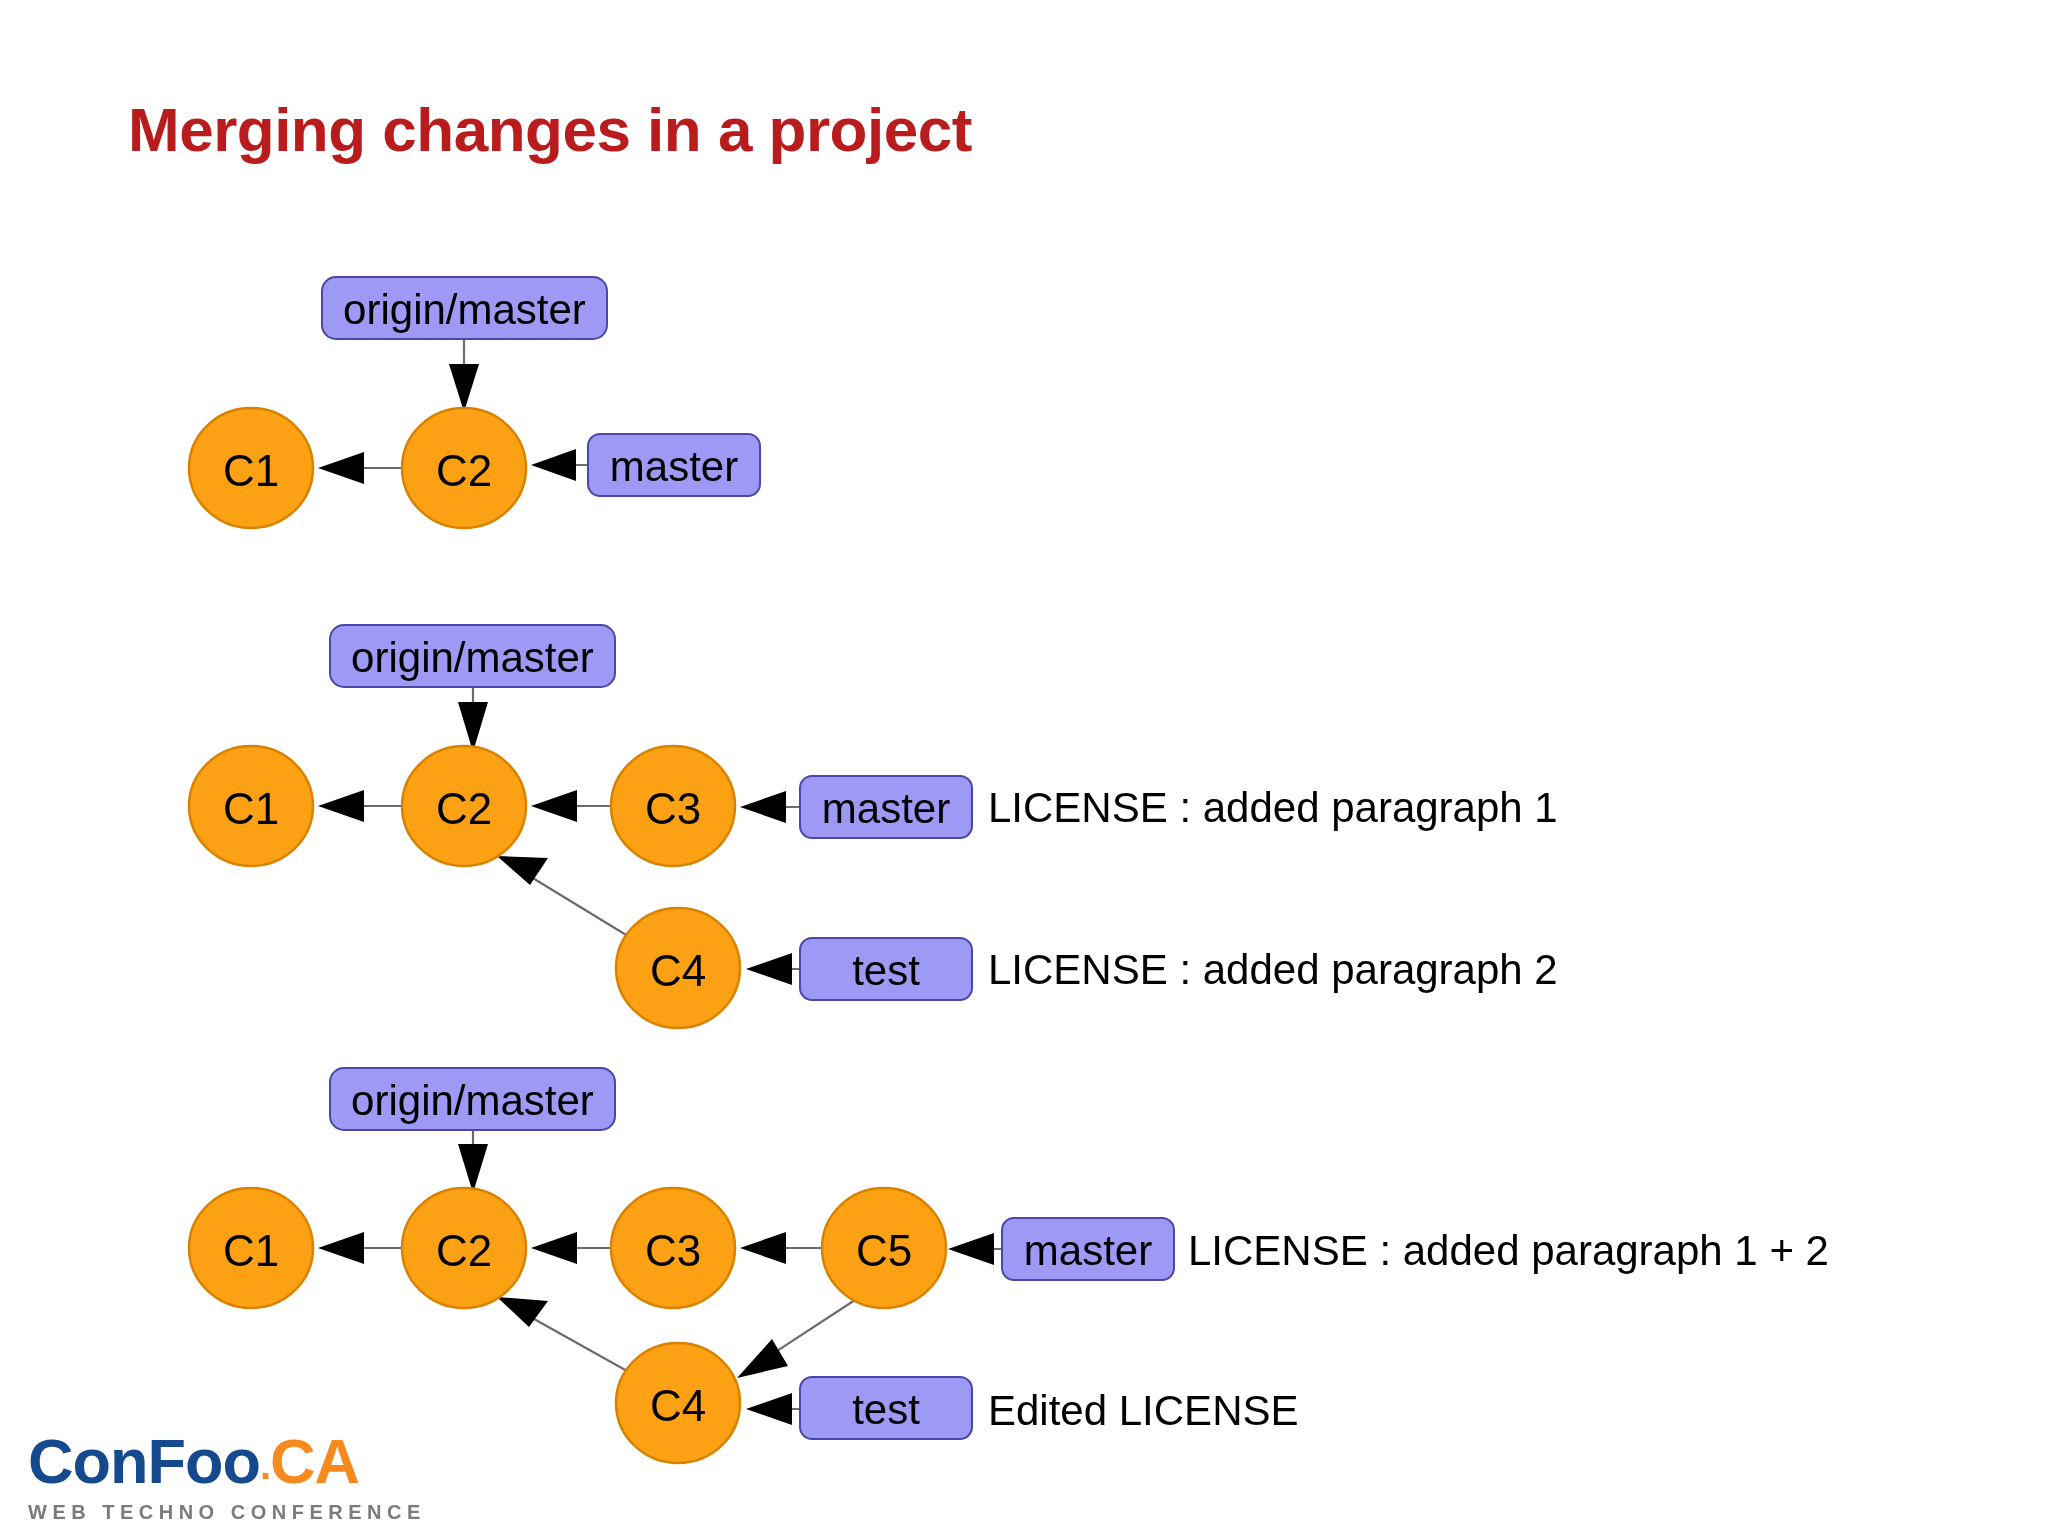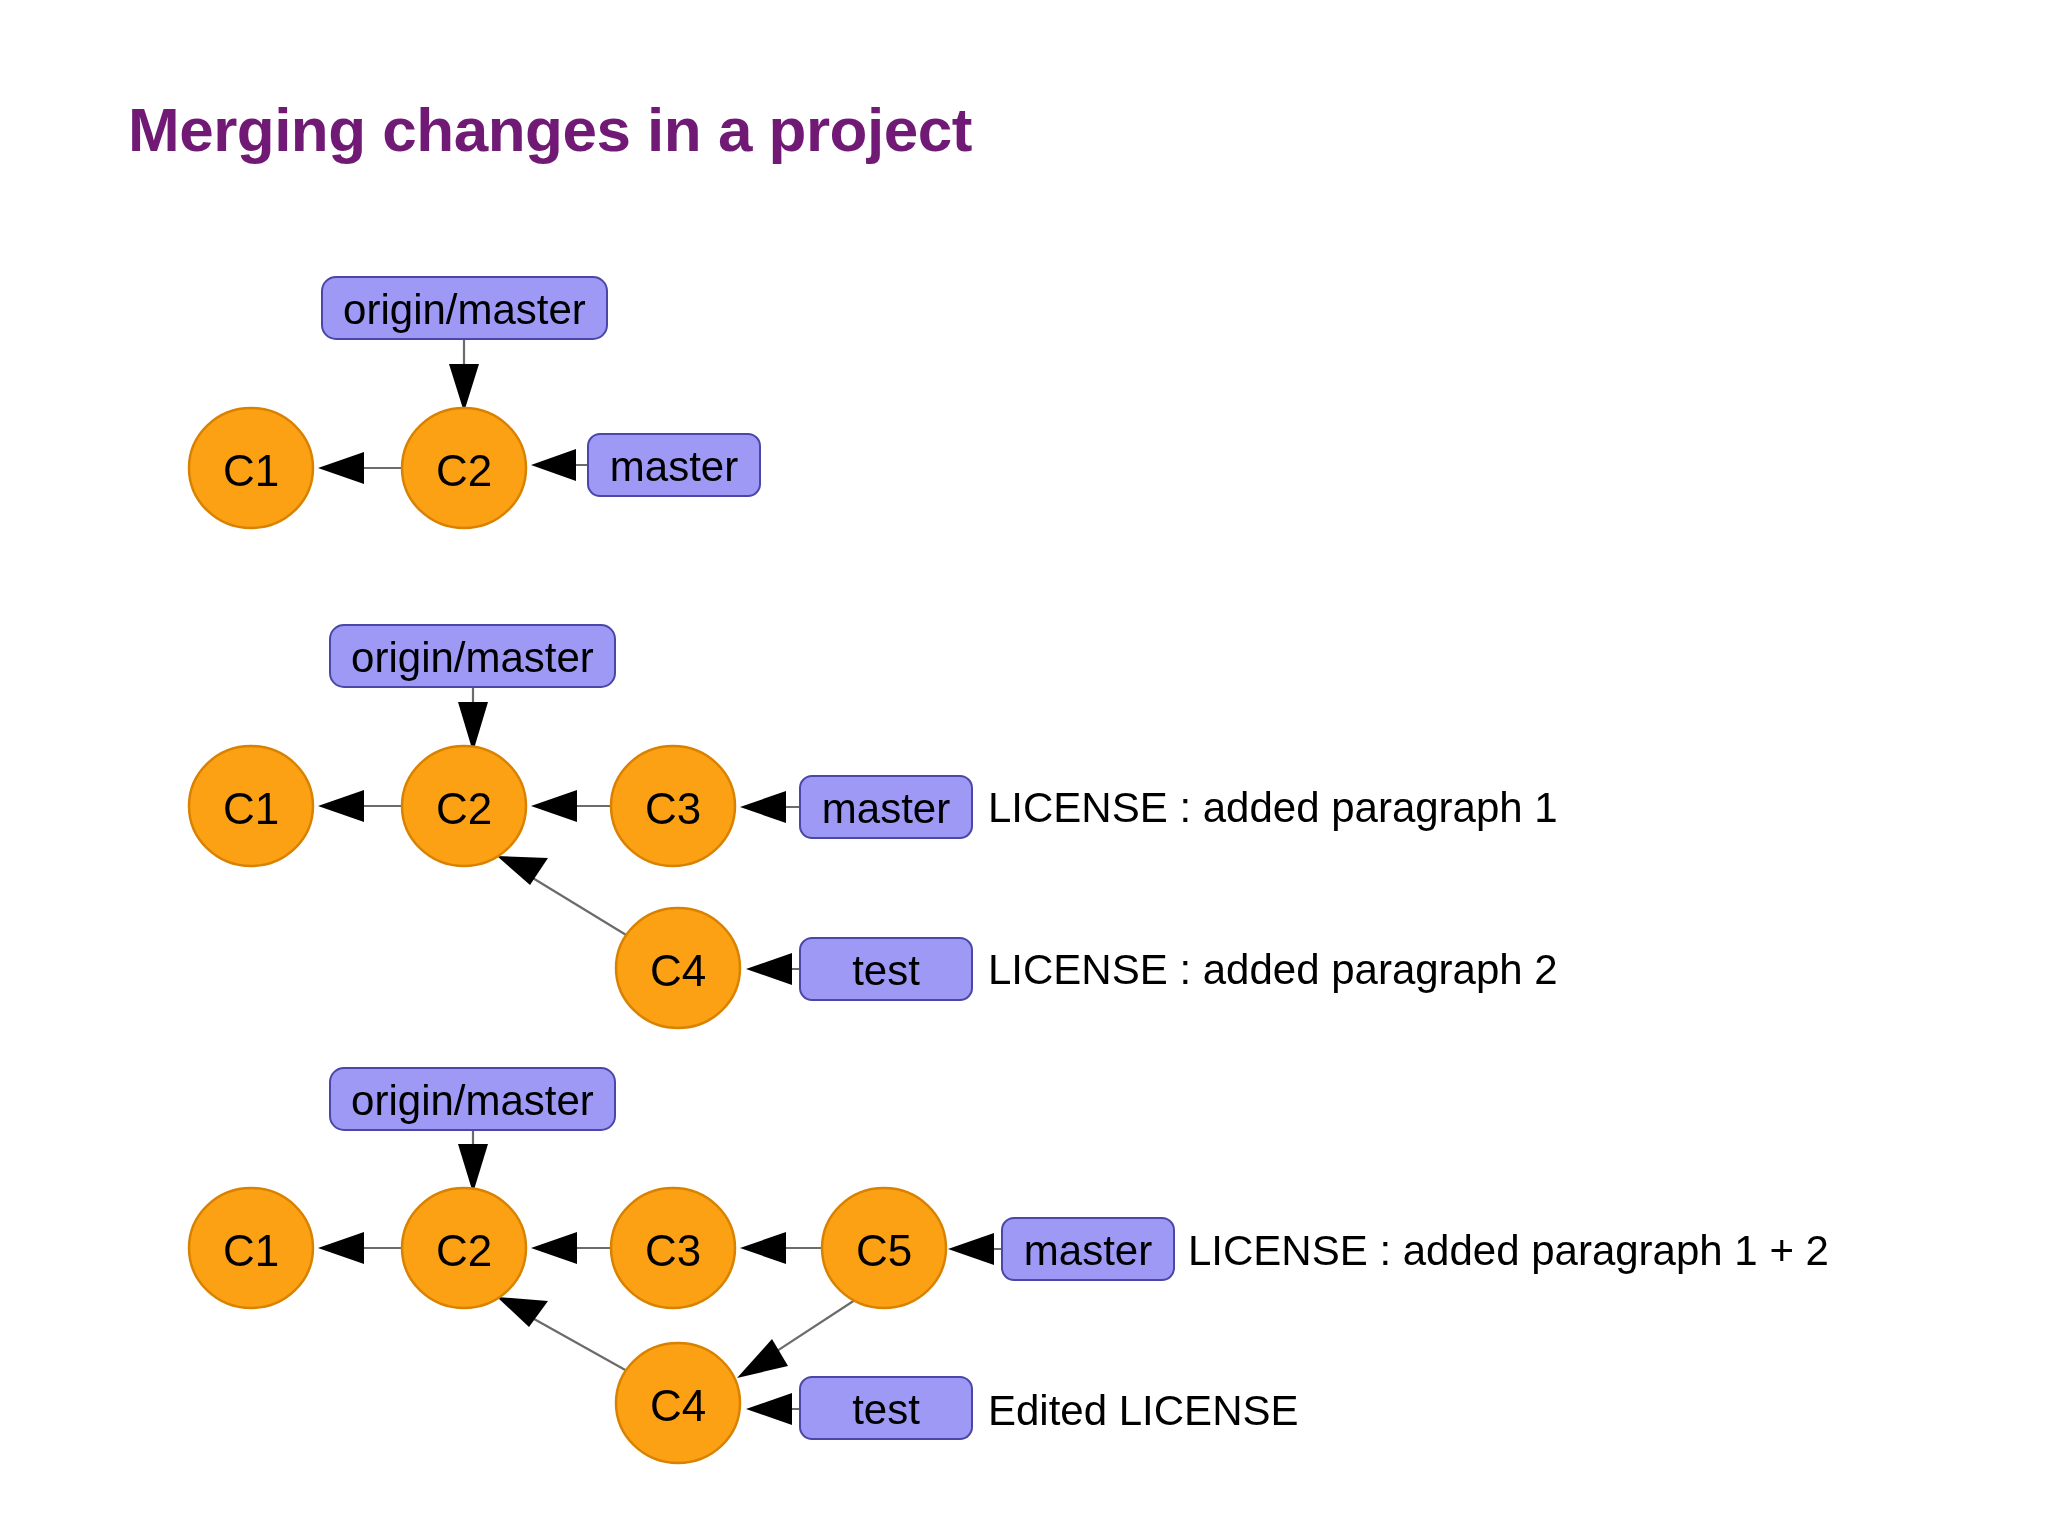--- a/index.html
+++ b/index.html
@@ -24,21 +24,21 @@
   }
 
   #slide-title {
     position: absolute;
     left: 128px;
     top: 94px;
     font-family: "Liberation Sans Narrow", "Liberation Sans", sans-serif;
     font-weight: bold;
     font-size: 62px;
     line-height: 72px;
-    color: #701a75;
+    color: #b91c1c;
     letter-spacing: -0.5px;
     white-space: nowrap;
   }
 
   #diagram {
     position: absolute;
     left: 0;
     top: 0;
     width: 2048px;
     height: 1535px;
@@ -317,14 +317,20 @@
       <g>
         <rect class="branch-box" x="800" y="1377" width="172" height="62" rx="12" ry="12"></rect>
         <text class="branch-label" x="886" y="1409">test</text>
       </g>
 
       <text class="note-label" x="1188" y="1250">LICENSE : added paragraph 1 + 2</text>
       <text class="note-label" x="988" y="1410">Edited LICENSE</text>
     </g>
   </svg>
 
+  <div id="confoo-logo">
+    <div id="confoo-wordmark">
+      <span class="logo-con">ConFoo</span><span class="logo-dot">.</span><span class="logo-ca">CA</span>
+    </div>
+    <div id="confoo-tagline">WEB TECHNO CONFERENCE</div>
+  </div>
 
 </div>
 
 </body></html>

